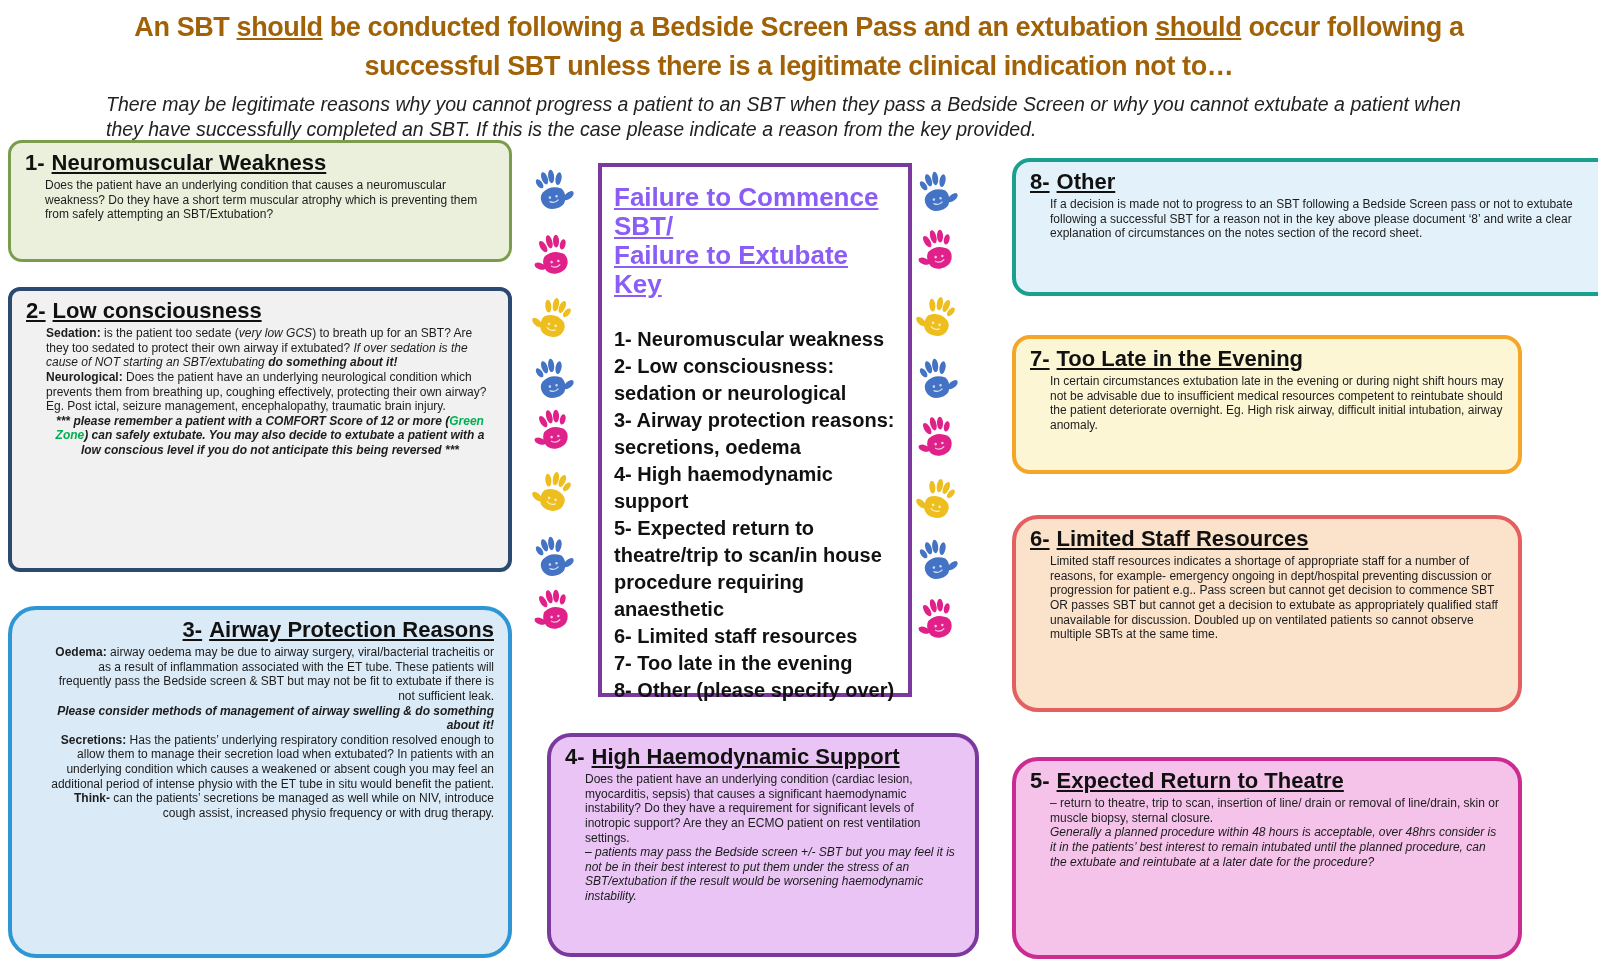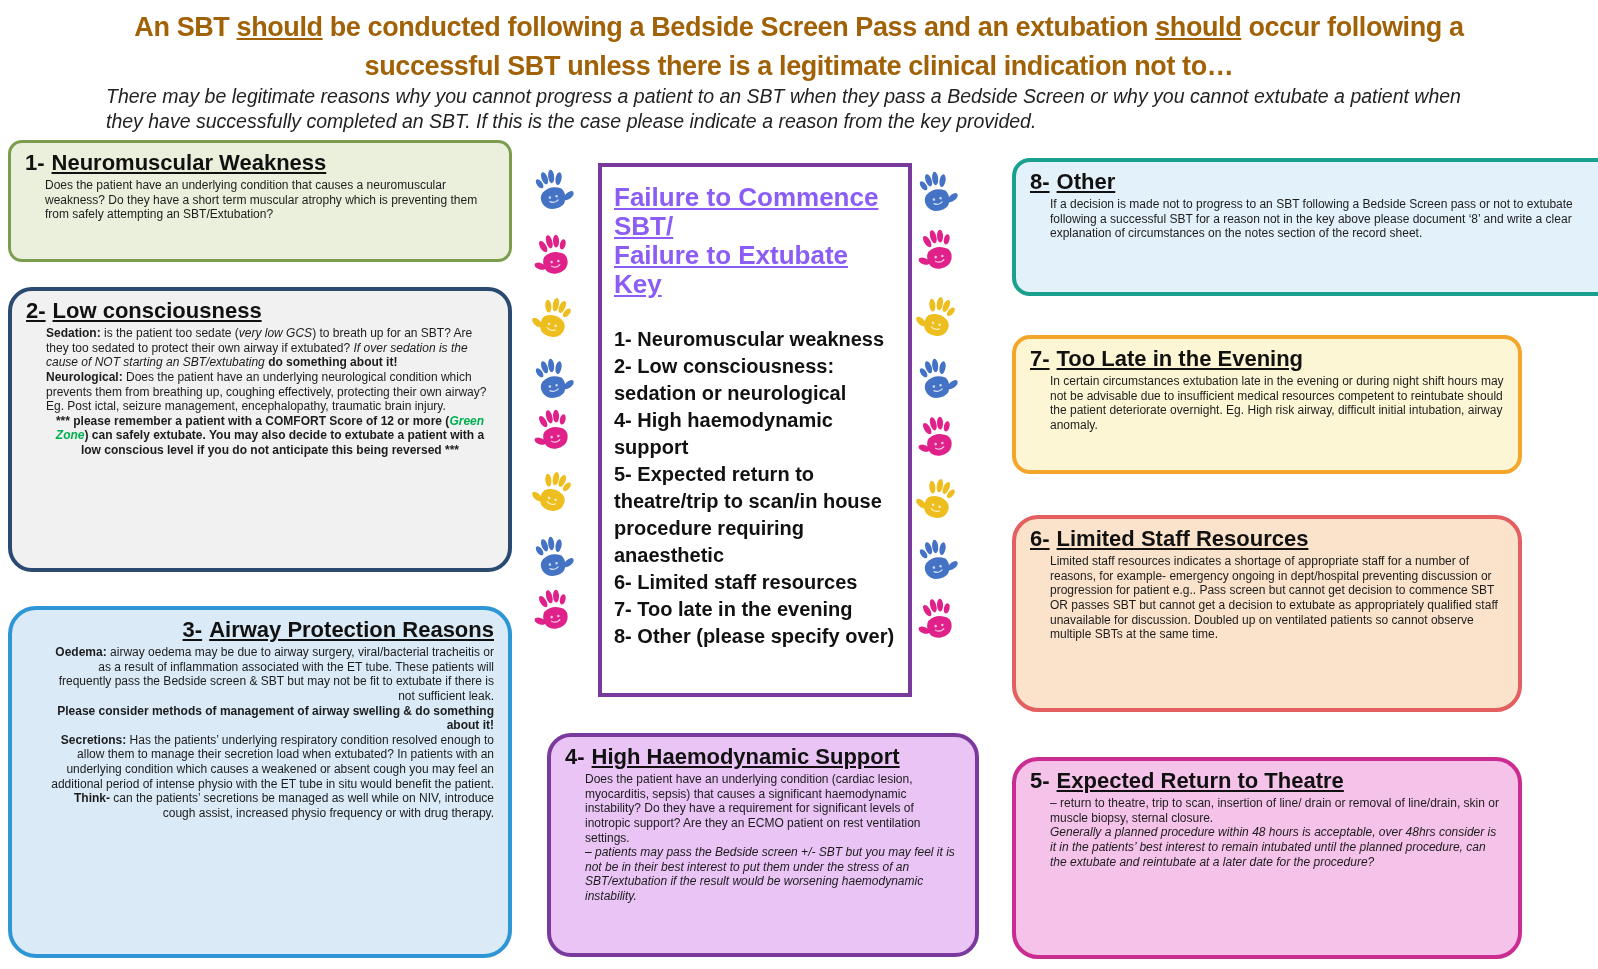--- a/index.html
+++ b/index.html
@@ -3,39 +3,39 @@
 <meta charset="utf-8">
 <style>
   html,body{margin:0;padding:0;background:#ffffff;}
   .page{position:relative;width:1598px;height:969px;background:#ffffff;overflow:hidden;
         font-family:"Liberation Sans",sans-serif;color:#1c1c1c;}
 
   
   .title{position:absolute;top:8px;left:64px;width:1470px;text-align:center;
          font-size:27px;font-weight:bold;line-height:39px;letter-spacing:-0.4px;color:#a16207;}
   .title p{margin:0;}
-  .subtitle{position:absolute;top:84px;left:106px;width:1392px;
+  .subtitle{position:absolute;top:92px;left:106px;width:1392px;
             font-size:19.5px;font-style:italic;line-height:25px;color:#222;}
 
   
   .rbox{position:absolute;box-sizing:border-box;padding:5px 14px 8px 14px;}
   .box-heading{font-size:22px;font-weight:bold;line-height:28px;margin:1px 0 1px 0;color:#111;}
   .hnum{margin-right:7px;}
   .htitle{text-decoration:underline;}
   .allu .hnum{text-decoration:underline;}
   .body{font-size:12px;line-height:1.22;margin-left:20px;}
   .body p{margin:0;}
-  .b{font-weight:bold}.i{font-style:italic}.bi{font-weight:bold;}
+  .b{font-weight:bold}.i{font-style:italic}.bi{font-weight:bold;font-style:italic}
   .u{text-decoration:underline}
   .green{color:var(--green_zone);font-weight:bold;font-style:italic}
 
   #box1{left:8px;top:140px;width:504px;height:122px;background:var(--box1_bg);
         border:3.5px solid var(--box1_border);border-radius:14px;}
   #box2{left:8px;top:287px;width:504px;height:285px;background:var(--box2_bg);
-        border:4px solid var(--box2_border);border-radius:24px;}
+        border:4px solid var(--box2_border);border-radius:12px;}
   #box3{left:8px;top:606px;width:504px;height:352px;background:var(--box3_bg);
         border:4px solid var(--box3_border);border-radius:28px;text-align:right;}
   #box4{left:547px;top:733px;width:432px;height:224px;background:var(--box4_bg);
         border:4px solid var(--box4_border);border-radius:24px;}
   #box8{left:1012px;top:158px;width:616px;height:138px;background:var(--box8_bg);
         border:4px solid var(--box8_border);border-radius:18px;}
   #box7{left:1012px;top:335px;width:510px;height:139px;background:var(--box7_bg);
         border:4px solid var(--box7_border);border-radius:18px;}
   #box6{left:1012px;top:515px;width:510px;height:197px;background:var(--box6_bg);
         border:4px solid var(--box6_border);border-radius:26px;}
@@ -100,20 +100,21 @@
   </div>
 
   <div id="keybox">
     <div class="key-heading">
       <span>Failure to Commence SBT/</span><br>
       <span>Failure to Extubate Key</span>
     </div>
     <div class="key-items">
         <p>1- Neuromuscular weakness</p>
         <p>2- Low consciousness: sedation or neurological</p>
+        <p>3- Airway protection reasons: secretions, oedema</p>
         <p>4- High haemodynamic support</p>
         <p>5- Expected return to theatre/trip to scan/in house procedure requiring anaesthetic</p>
         <p>6- Limited staff resources</p>
         <p>7- Too late in the evening</p>
         <p>8- Other (please specify over)</p>
       </div>
   </div>
 
   <div id="box4" class="rbox">
     <div class="box-heading">

